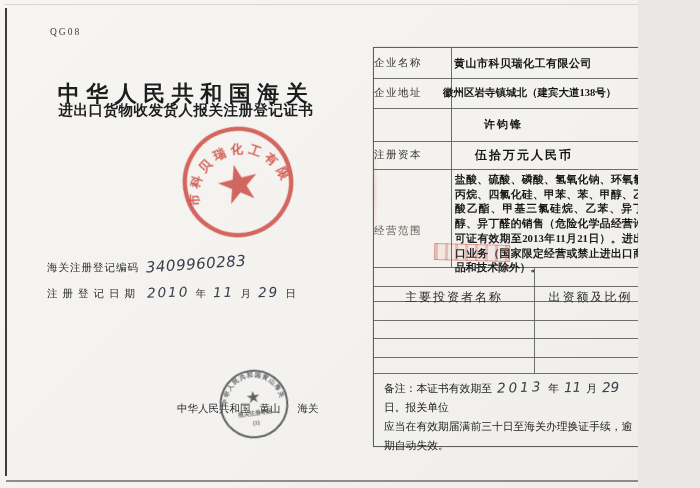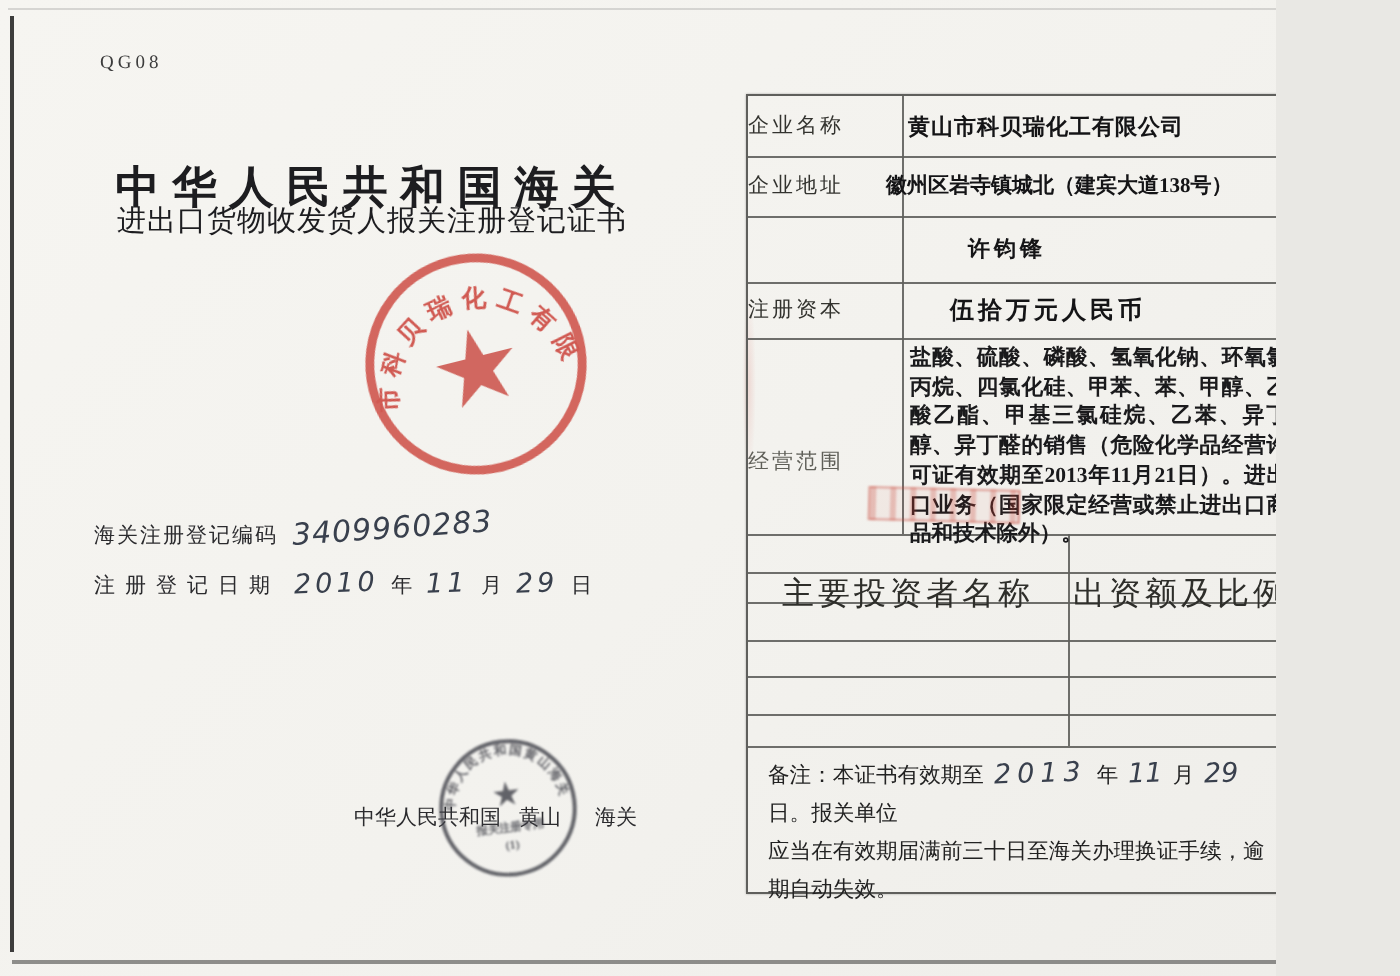--- a/index.html
+++ b/index.html
@@ -8,21 +8,21 @@
   .edge{position:absolute;background:#1c1c1c;}
   .edge.left{left:5px;top:8px;width:2px;height:468px;opacity:.85;}
   .edge.bottom{left:6px;top:480px;width:686px;height:2px;opacity:.55;background:#3a3a38;}
   .edge.top{left:4px;top:4px;width:692px;height:1px;opacity:.25;background:#777;}
   .edge.right{left:694px;top:6px;width:1px;height:474px;opacity:.3;background:#999;}
 
   .qg{position:absolute;left:50px;top:27px;font-size:9.5px;letter-spacing:2px;color:#3c3c3c;}
 
   .title1{position:absolute;left:40px;top:79px;width:292px;text-align:center;font-size:22px;font-weight:700;
           letter-spacing:6.5px;color:#1d1d20;}
-  .title2{position:absolute;left:36px;top:101px;width:300px;text-align:center;font-size:14.5px;font-weight:400;
+  .title2{position:absolute;left:36px;top:101px;width:300px;text-align:center;font-size:14.5px;font-weight:700;
           letter-spacing:.5px;color:#1d1d20;}
 
   .company-seal{position:absolute;left:179px;top:123px;width:118px;height:118px;transform:rotate(-14deg);
                 opacity:.88;filter:blur(.3px);}
   .customs-seal{position:absolute;left:214px;top:364px;width:80px;height:80px;transform:rotate(-7deg);
                 opacity:.82;filter:blur(.45px);}
 
   .hw{font-family:"DejaVu Sans",sans-serif;font-style:italic;color:#39404d;display:inline-block;}
   .code-line{position:absolute;left:47px;top:257px;font-size:10.5px;letter-spacing:1px;color:#2b2b2e;}
   .code-line .hw{font-size:15px;letter-spacing:.5px;transform:rotate(-4deg) translateY(-2px);margin-left:3px;}
@@ -39,21 +39,21 @@
   .hline,.vline{position:absolute;background:#5f5f5c;opacity:.9;}
   .hline{left:0;width:100%;height:1px;}
   .vline{top:0;width:1px;}
   .cell{position:absolute;display:flex;align-items:center;}
   .lbl{font-size:10.5px;letter-spacing:1.5px;color:#33332f;width:100%;}
   .lbl2{font-size:10px;letter-spacing:0;color:#33332f;text-align:center;width:100%;}
   .val{font-size:11px;font-weight:700;color:#141416;letter-spacing:.5px;}
   .scope-lbl{color:#5f5f58;margin-top:26px;}
   .scope-text{position:absolute;left:81px;top:124px;width:189px;font-size:10.8px;font-weight:700;
               line-height:14.7px;text-align:justify;color:#1a1a1c;}
-  .inv-h{font-size:16px;letter-spacing:2px;color:#2e2e2a;text-align:center;margin-top:41px;}
+  .inv-h{font-size:12px;letter-spacing:2px;color:#2e2e2a;text-align:center;margin-top:41px;}
   .remarks{position:absolute;left:0;top:325px;width:253px;padding:5px 10px;font-size:10.8px;line-height:19px;color:#222;}
   .remarks .hw{font-size:13.5px;transform:rotate(-2deg);margin:0 5px;}
   .remarks .hw.y{letter-spacing:3px;}
   .remarks .l2{display:block;}
 
   .faint-stamp{position:absolute;left:434px;top:244px;width:74px;height:15px;transform:rotate(1.5deg);
                border:1px solid rgba(200,70,58,.45);filter:blur(.5px);
                background:repeating-linear-gradient(90deg,rgba(200,64,52,.30) 0 3px,rgba(200,64,52,.05) 3px 10px);}
   .red-smudge{position:absolute;left:371px;top:146px;width:7px;height:92px;border-radius:4px;
               background:radial-gradient(ellipse at center,rgba(205,70,58,.14),rgba(205,70,58,0) 70%);}

